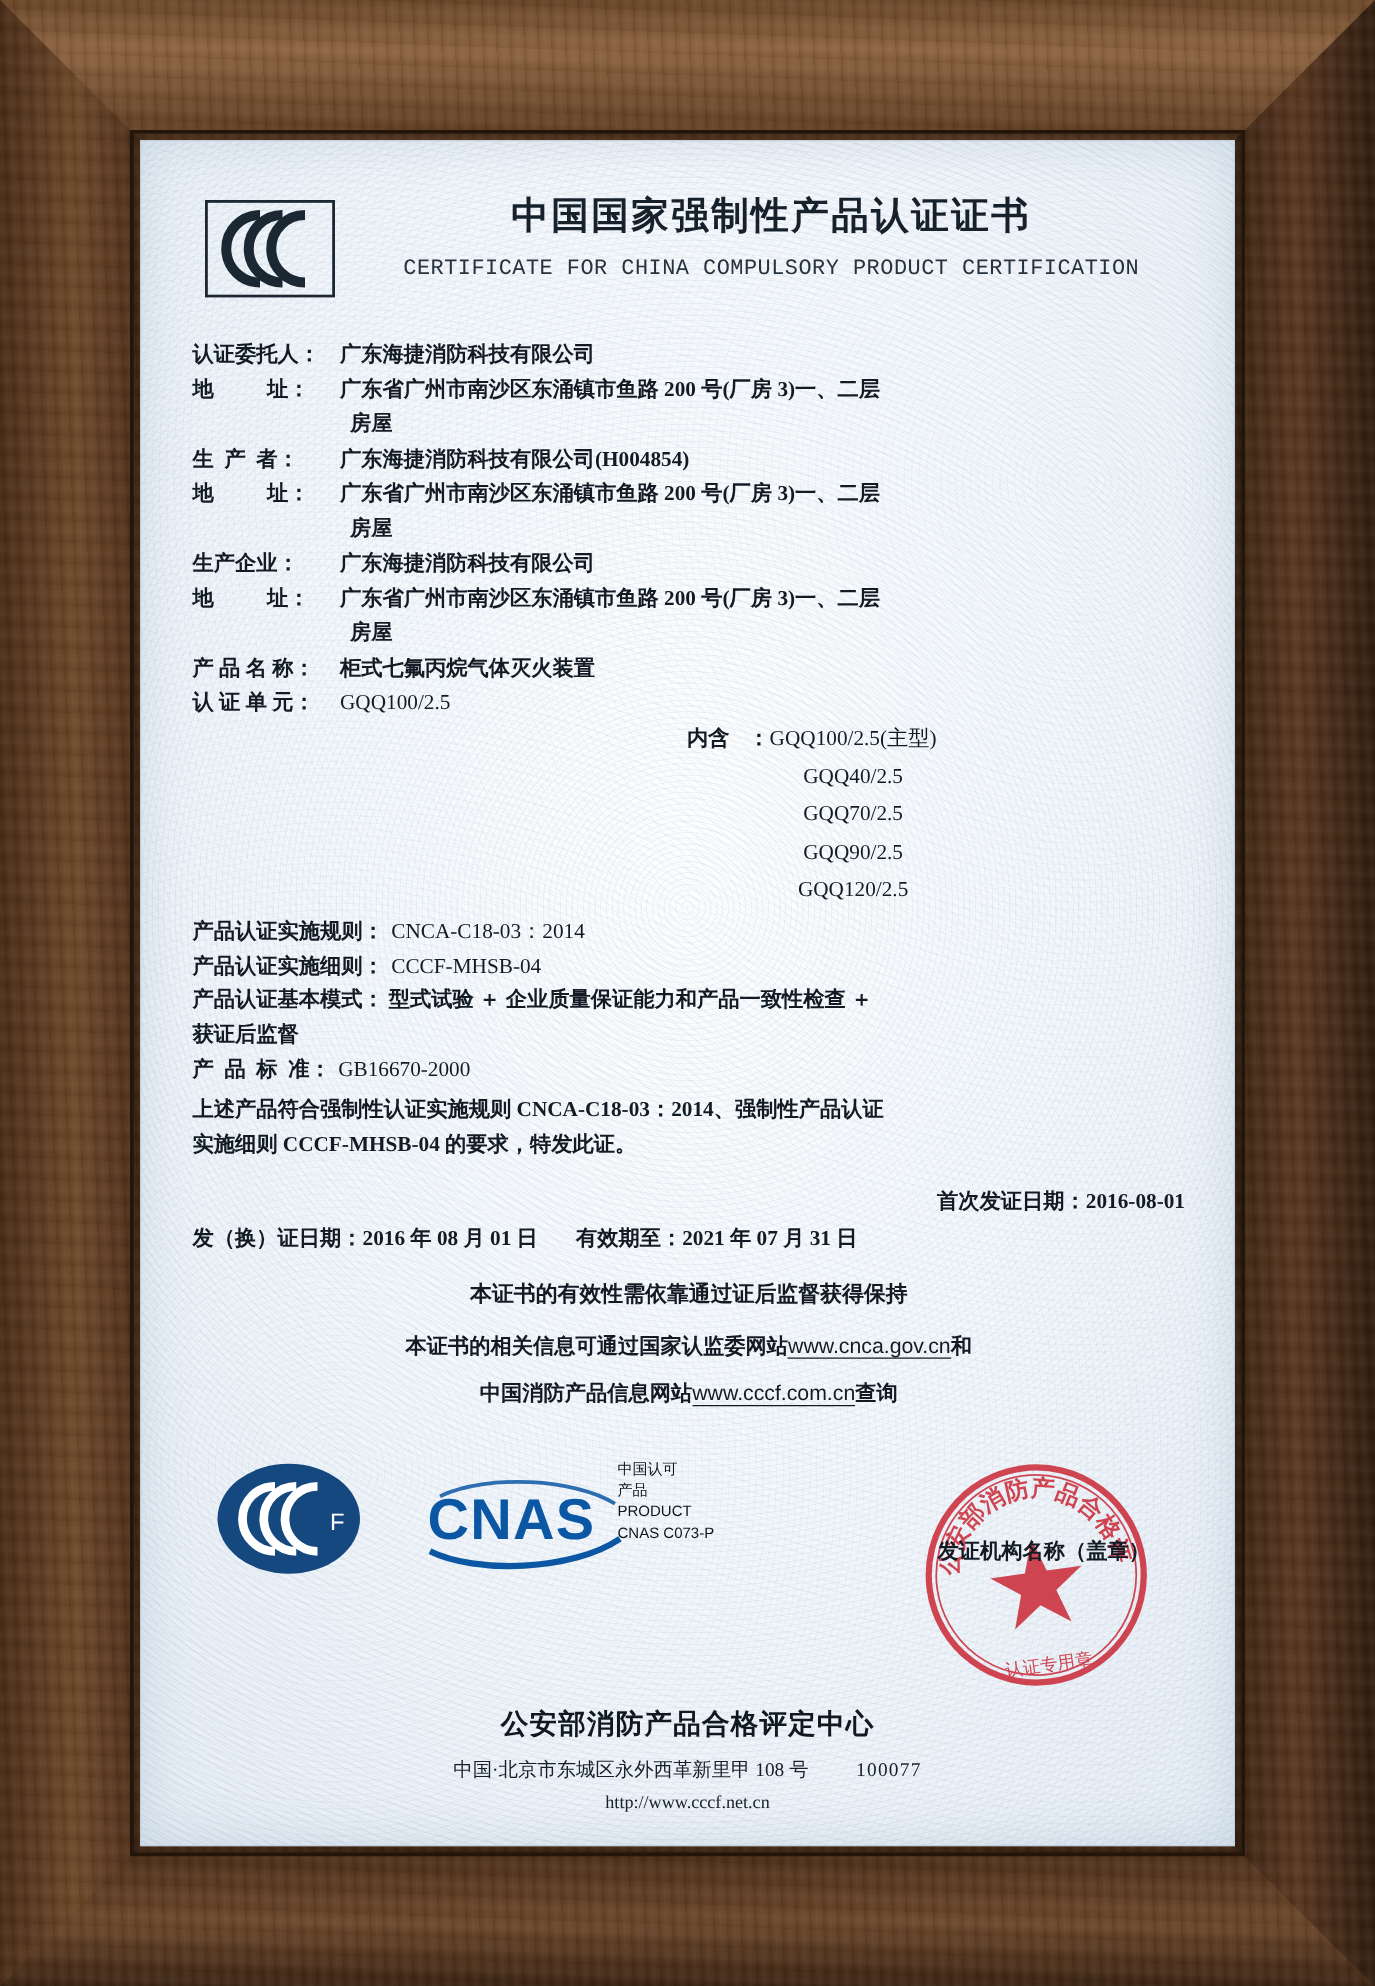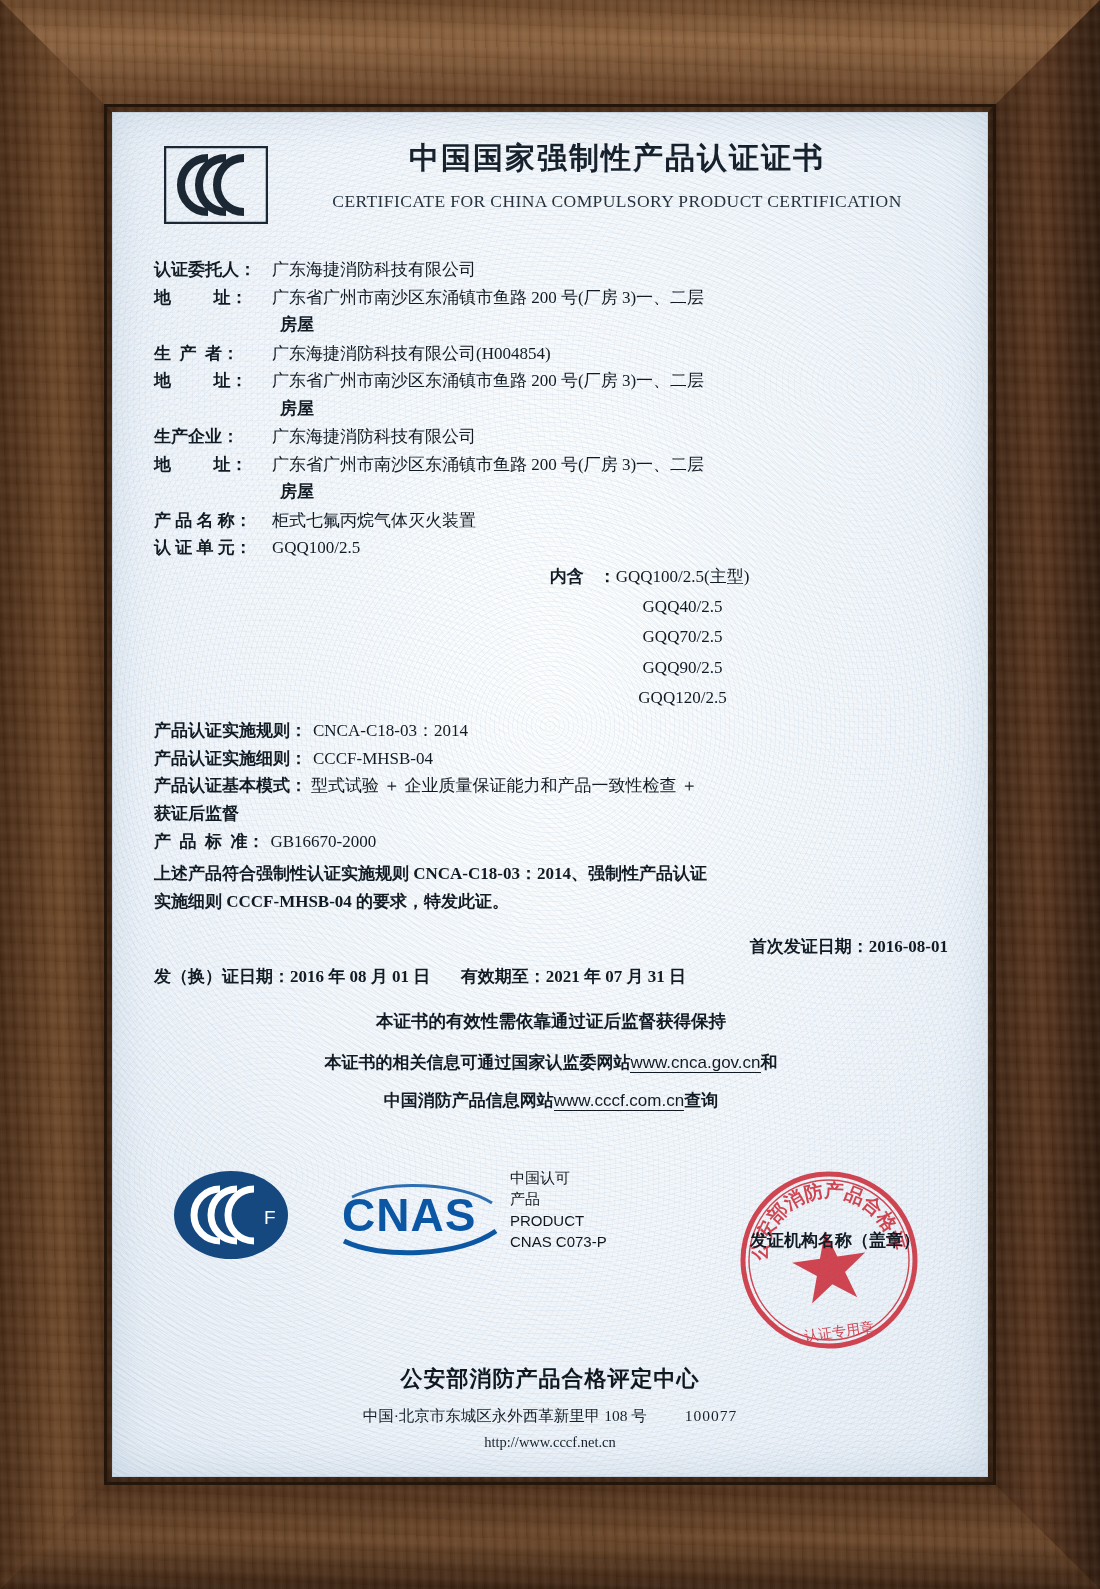--- a/index.html
+++ b/index.html
@@ -91,21 +91,21 @@
   }
   .paper-edge {
     position: absolute;
     inset: 0;
     border: 1px solid #c3d0dc;
     pointer-events: none;
   }
   .content {
     position: absolute;
     inset: 0;
-    padding: 20px 40px 0 42px;
+    padding: 34px 40px 0 42px;
     box-sizing: border-box;
   }
 
   
   .header {
     position: relative;
     height: 108px;
   }
   .ccc-logo-top {
     position: absolute;
@@ -123,21 +123,21 @@
     letter-spacing: 2px;
     color: #16212c;
     font-family: "Liberation Serif", serif;
     font-weight: 700;
     margin-top: 6px;
   }
   .title-en {
     font-size: 17.5px;
     color: #26323d;
     letter-spacing: 0.4px;
-    font-family: Liberation Serif, serif;
+    font-family: Liberation Mono, monospace;
     margin-top: 12px;
   }
   .cert-no {
     text-align: right;
     font-size: 16px;
     color: #1b2630;
     margin: 12px 22px 0 0;
     font-family: "Liberation Serif", serif;
   }
 
@@ -157,21 +157,21 @@
     font-weight: 700;
     white-space: pre;
     font-family: "Liberation Serif", serif;
   }
   .label.w7 { width: 118px; }
   .colon { font-weight: 700; }
   .value {
     flex: 1 1 auto;
     font-family: "Liberation Serif", serif;
   }
-  .value.bold { font-weight: 400; }
+  .value.bold { font-weight: 700; }
   .cont {
     padding-left: 126px;
   }
   .unit-list {
     padding-left: 126px;
   }
   .unit-item {
     line-height: 1.78;
     text-align: center;
   }
@@ -234,24 +234,24 @@
   }
   .cnas-block {
     position: absolute;
     left: 186px;
     top: 6px;
     width: 160px;
     height: 86px;
   }
   .cnas-text {
     position: absolute;
-    left: 356px;
+    left: 340px;
     top: 0px;
     font-family: "Liberation Sans", sans-serif;
-    font-size: 15px;
+    font-size: 12px;
     line-height: 1.42;
     color: #10161d;
   }
   .seal {
     position: absolute;
     left: 560px;
     top: -22px;
     width: 230px;
     height: 230px;
   }

